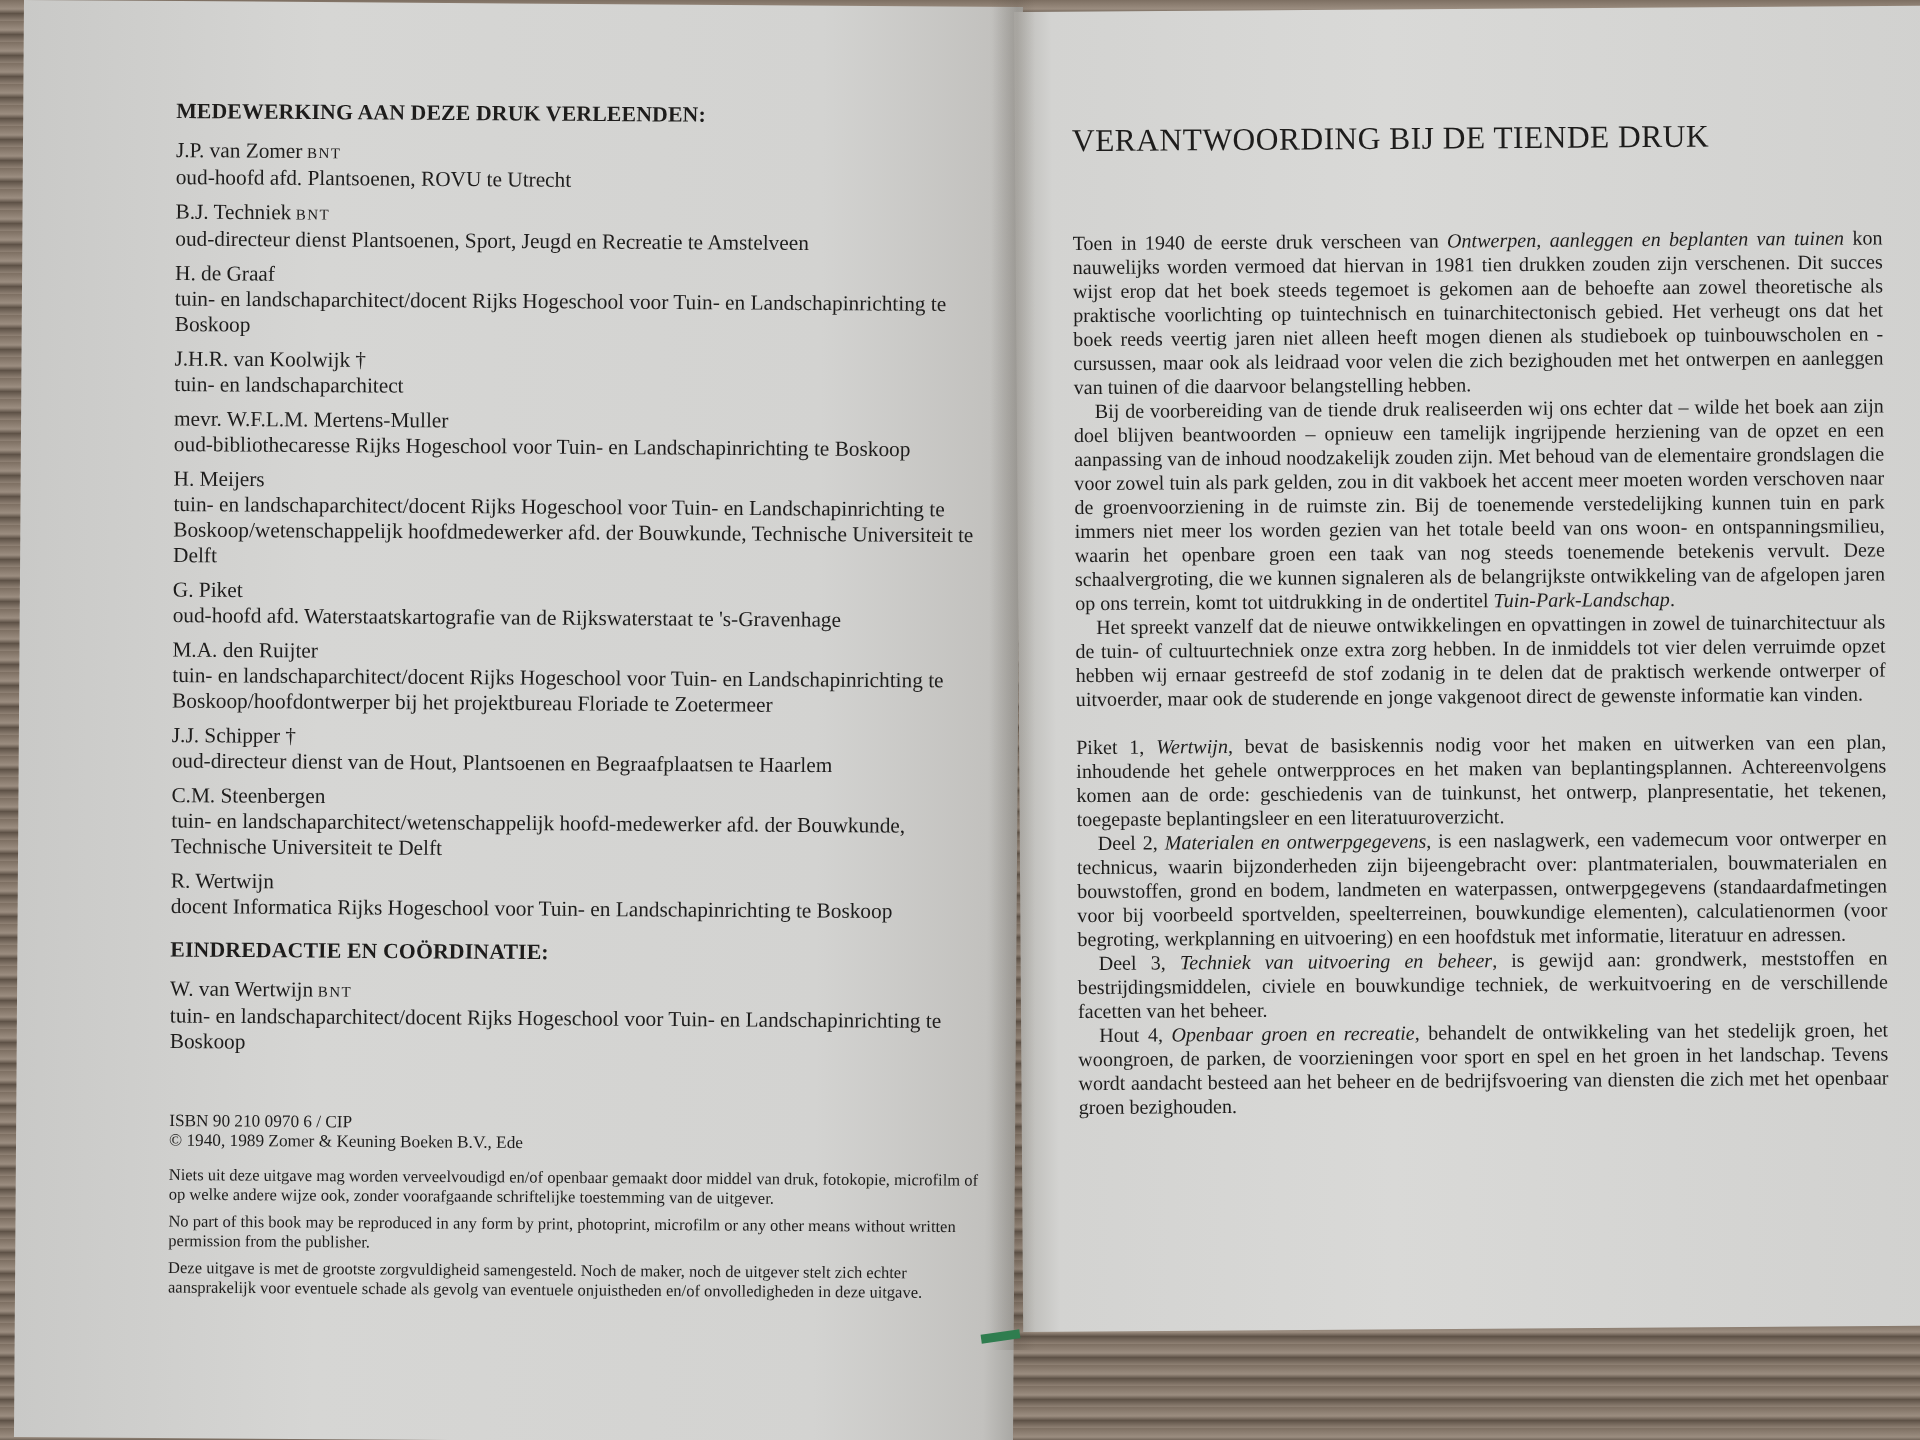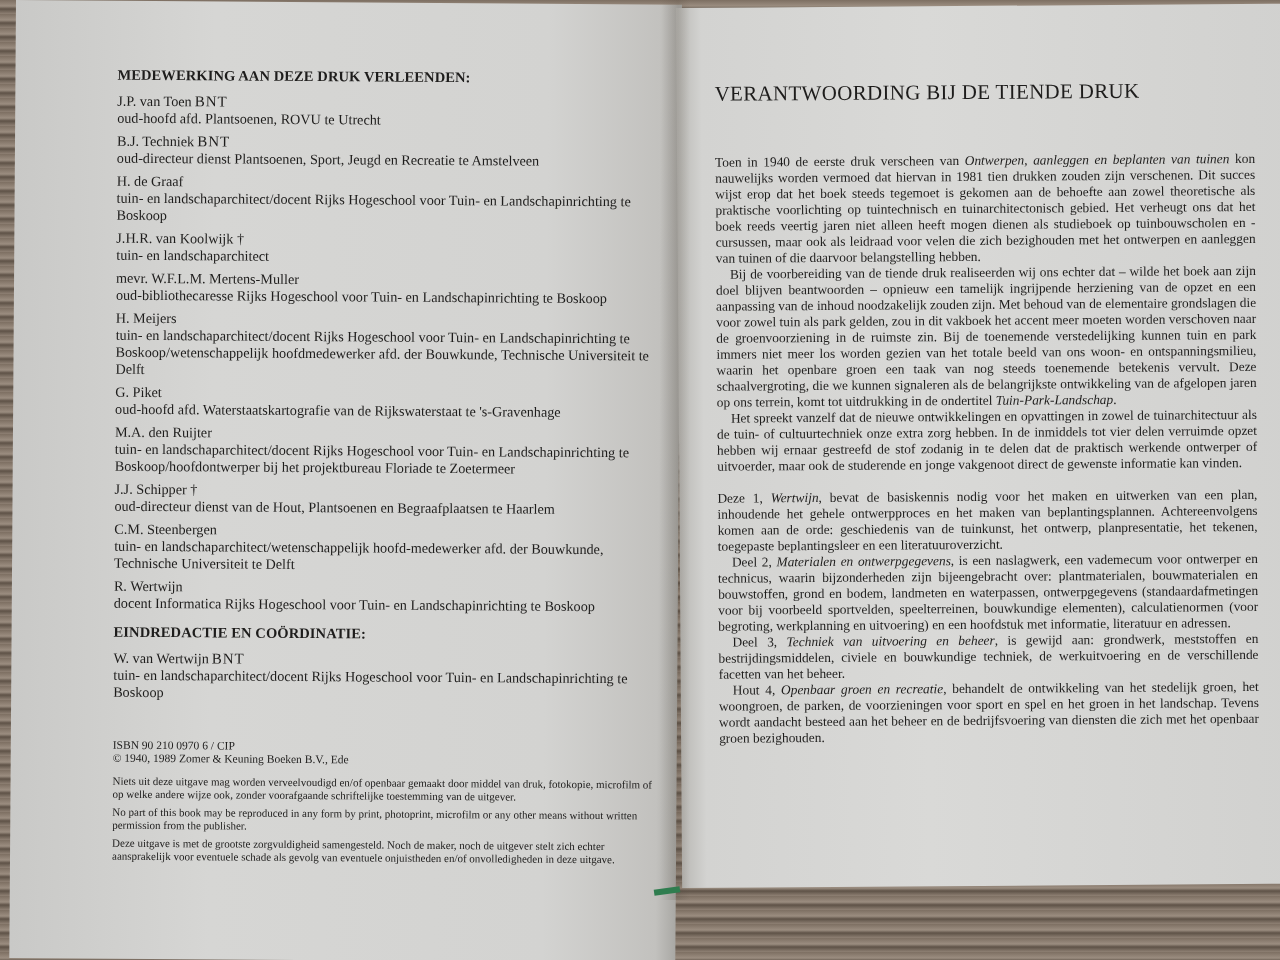--- a/index.html
+++ b/index.html
@@ -28,21 +28,21 @@
     position: absolute; left: 102px; top: 66px; width: 540px;
   }
   .right-content {
     position: absolute; left: 38px; top: 74px; width: 540px;
   }
   .heading-bold {
     font-weight: bold; font-size: 14.5px; letter-spacing: 0.1px; margin: 0 0 9px 0;
   }
   .contrib { margin-bottom: 6px; font-size: 14.2px; line-height: 17px; }
   .contrib .name { display: block; }
-  .contrib .bnt { font-size: 15px; letter-spacing: 1px; margin-left: 3px; }
+  .contrib .bnt { font-size: 10px; letter-spacing: 1px; margin-left: 3px; }
   .contrib .role { display: block; }
   .section2 { margin-top: 12px; }
   .imprint { margin-top: 38px; font-size: 11.5px; line-height: 13px; }
   .legal { font-size: 11px; line-height: 13px; margin-top: 10px; }
   .legal p { margin: 0 0 5px 0; }
   .right-title {
     font-size: 21px; letter-spacing: 0.3px; margin: 0 0 48px 0; font-weight: normal;
   }
   .body-text { font-size: 13.4px; line-height: 16px; text-align: justify; }
   .body-text p { margin: 0; text-indent: 14px; }
@@ -60,21 +60,21 @@
   }
 </style>
 </head>
 <body>
 
 <div class="page page-left">
   <div class="left-content">
     <div class="heading-bold">MEDEWERKING AAN DEZE DRUK VERLEENDEN:</div>
 
     <div class="contrib">
-      <span class="name"><span>J.P. van Toen</span><span class="bnt">BNT</span></span>
+      <span class="name"><span>J.P. van Zomer</span><span class="bnt">BNT</span></span>
       <span class="role">oud-hoofd afd. Plantsoenen, ROVU te Utrecht</span>
     </div>
     <div class="contrib">
       <span class="name"><span>B.J. Techniek</span><span class="bnt">BNT</span></span>
       <span class="role">oud-directeur dienst Plantsoenen, Sport, Jeugd en Recreatie te Amstelveen</span>
     </div>
     <div class="contrib">
       <span class="name">H. de Graaf</span>
       <span class="role">tuin- en landschaparchitect/docent Rijks Hogeschool voor Tuin- en Landschapinrichting te Boskoop</span>
     </div>
@@ -130,21 +130,21 @@
 </div>
 
 <div class="page page-right">
   <div class="right-content">
     <h1 class="right-title">VERANTWOORDING BIJ DE TIENDE DRUK</h1>
     <div class="body-text">
       <p class="first"><span>Toen in 1940 de eerste druk verscheen van </span><em>Ontwerpen, aanleggen en beplanten van tuinen</em><span> kon nauwelijks worden vermoed dat hiervan in 1981 tien drukken zouden zijn verschenen. Dit succes wijst erop dat het boek steeds tegemoet is gekomen aan de behoefte aan zowel theoretische als praktische voorlichting op tuintechnisch en tuinarchitectonisch gebied. Het verheugt ons dat het boek reeds veertig jaren niet alleen heeft mogen dienen als studieboek op tuinbouwscholen en -cursussen, maar ook als leidraad voor velen die zich bezighouden met het ontwerpen en aanleggen van tuinen of die daarvoor belangstelling hebben.</span></p>
       <p><span>Bij de voorbereiding van de tiende druk realiseerden wij ons echter dat – wilde het boek aan zijn doel blijven beantwoorden – opnieuw een tamelijk ingrijpende herziening van de opzet en een aanpassing van de inhoud noodzakelijk zouden zijn. Met behoud van de elementaire grondslagen die voor zowel tuin als park gelden, zou in dit vakboek het accent meer moeten worden verschoven naar de groenvoorziening in de ruimste zin. Bij de toenemende verstedelijking kunnen tuin en park immers niet meer los worden gezien van het totale beeld van ons woon- en ontspanningsmilieu, waarin het openbare groen een taak van nog steeds toenemende betekenis vervult. Deze schaalvergroting, die we kunnen signaleren als de belangrijkste ontwikkeling van de afgelopen jaren op ons terrein, komt tot uitdrukking in de ondertitel </span><em>Tuin-Park-Landschap</em><span>.</span></p>
       <p>Het spreekt vanzelf dat de nieuwe ontwikkelingen en opvattingen in zowel de tuinarchitectuur als de tuin- of cultuurtechniek onze extra zorg hebben. In de inmiddels tot vier delen verruimde opzet hebben wij ernaar gestreefd de stof zodanig in te delen dat de praktisch werkende ontwerper of uitvoerder, maar ook de studerende en jonge vakgenoot direct de gewenste informatie kan vinden.</p>
       <div class="gap"></div>
-      <p class="first"><span>Deze 1, </span><em>Wertwijn</em><span>, bevat de basiskennis nodig voor het maken en uitwerken van een plan, inhoudende het gehele ontwerpproces en het maken van beplantingsplannen. Achtereenvolgens komen aan de orde: geschiedenis van de tuinkunst, het ontwerp, planpresentatie, het tekenen, toegepaste beplantingsleer en een literatuuroverzicht.</span></p>
+      <p class="first"><span>Piket 1, </span><em>Wertwijn</em><span>, bevat de basiskennis nodig voor het maken en uitwerken van een plan, inhoudende het gehele ontwerpproces en het maken van beplantingsplannen. Achtereenvolgens komen aan de orde: geschiedenis van de tuinkunst, het ontwerp, planpresentatie, het tekenen, toegepaste beplantingsleer en een literatuuroverzicht.</span></p>
       <p><span>Deel 2, </span><em>Materialen en ontwerpgegevens</em><span>, is een naslagwerk, een vademecum voor ontwerper en technicus, waarin bijzonderheden zijn bijeengebracht over: plantmaterialen, bouwmaterialen en bouwstoffen, grond en bodem, landmeten en waterpassen, ontwerpgegevens (standaardafmetingen voor bij voorbeeld sportvelden, speelterreinen, bouwkundige elementen), calculatienormen (voor begroting, werkplanning en uitvoering) en een hoofdstuk met informatie, literatuur en adressen.</span></p>
       <p><span>Deel 3, </span><em>Techniek van uitvoering en beheer</em><span>, is gewijd aan: grondwerk, meststoffen en bestrijdingsmiddelen, civiele en bouwkundige techniek, de werkuitvoering en de verschillende facetten van het beheer.</span></p>
       <p><span>Hout 4, </span><em>Openbaar groen en recreatie</em><span>, behandelt de ontwikkeling van het stedelijk groen, het woongroen, de parken, de voorzieningen voor sport en spel en het groen in het landschap. Tevens wordt aandacht besteed aan het beheer en de bedrijfsvoering van diensten die zich met het openbaar groen bezighouden.</span></p>
     </div>
   </div>
 </div>
 
 <div class="gutter-shadow"></div>
 <div class="green-edge"></div>
 

